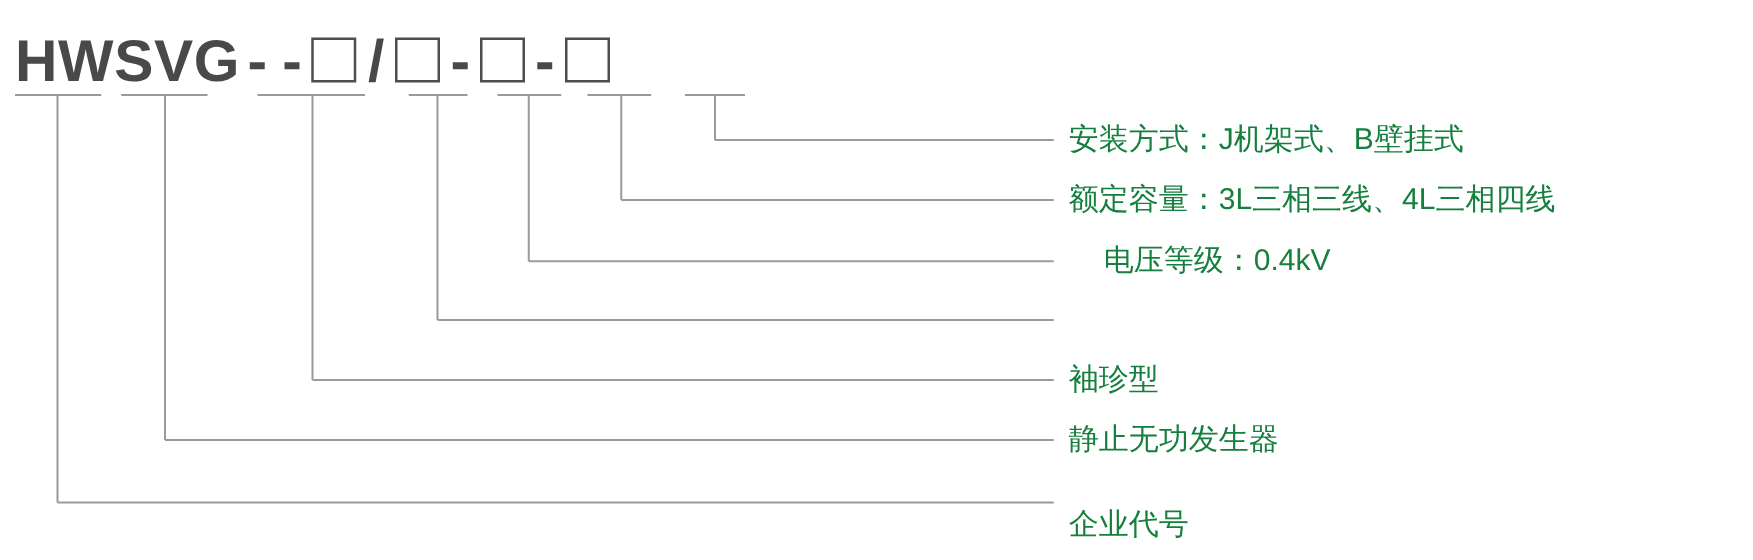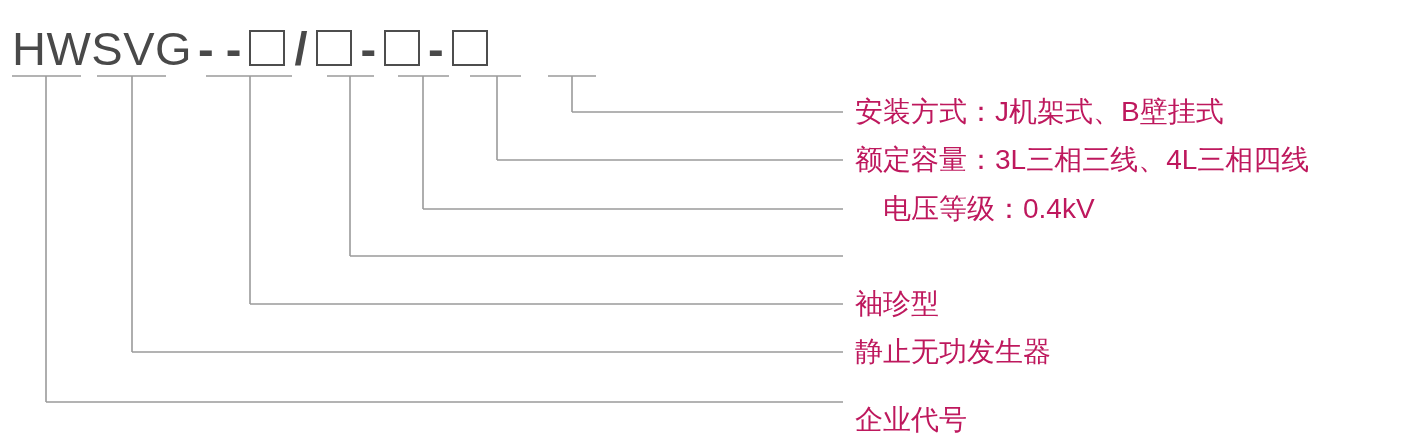--- a/index.html
+++ b/index.html
@@ -21,21 +21,21 @@
     position: absolute;
     left: 12px;
     top: 20px;
     height: 56px;
     display: flex;
     align-items: center;
     white-space: nowrap;
   }
   .code-text {
     font-size: 47px;
-    font-weight: normal;
+    font-weight: bold;
     color: #494949;
     letter-spacing: 0.5px;
     line-height: 1;
   }
   .code-sep {
     font-size: 47px;
     font-weight: bold;
     color: #494949;
     line-height: 1;
     margin: 0 6px;
@@ -63,22 +63,22 @@
     left: 0;
     top: 0;
     width: 1402px;
     height: 448px;
   }
 
   
   .label {
     position: absolute;
     left: 855px;
-    font-size: 28px;
-    color: #be185d;
+    font-size: 24px;
+    color: #15803d;
     white-space: nowrap;
     font-family: "Liberation Sans", "DejaVu Sans", sans-serif;
     transform: translateY(-50%);
     line-height: 1.1;
   }
 </style>
 </head>
 <body>
 
 <div id="page">

